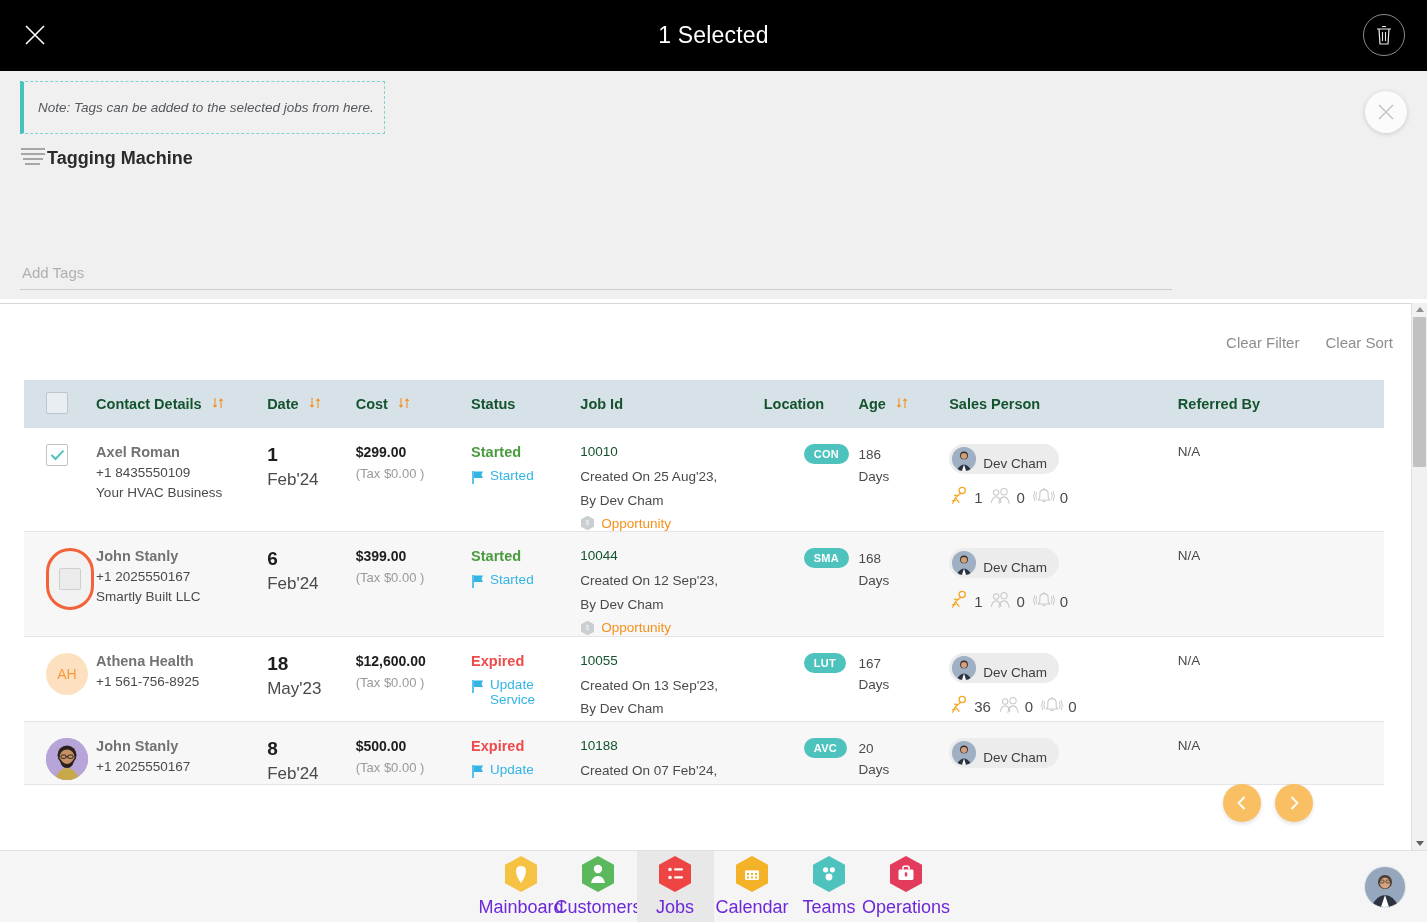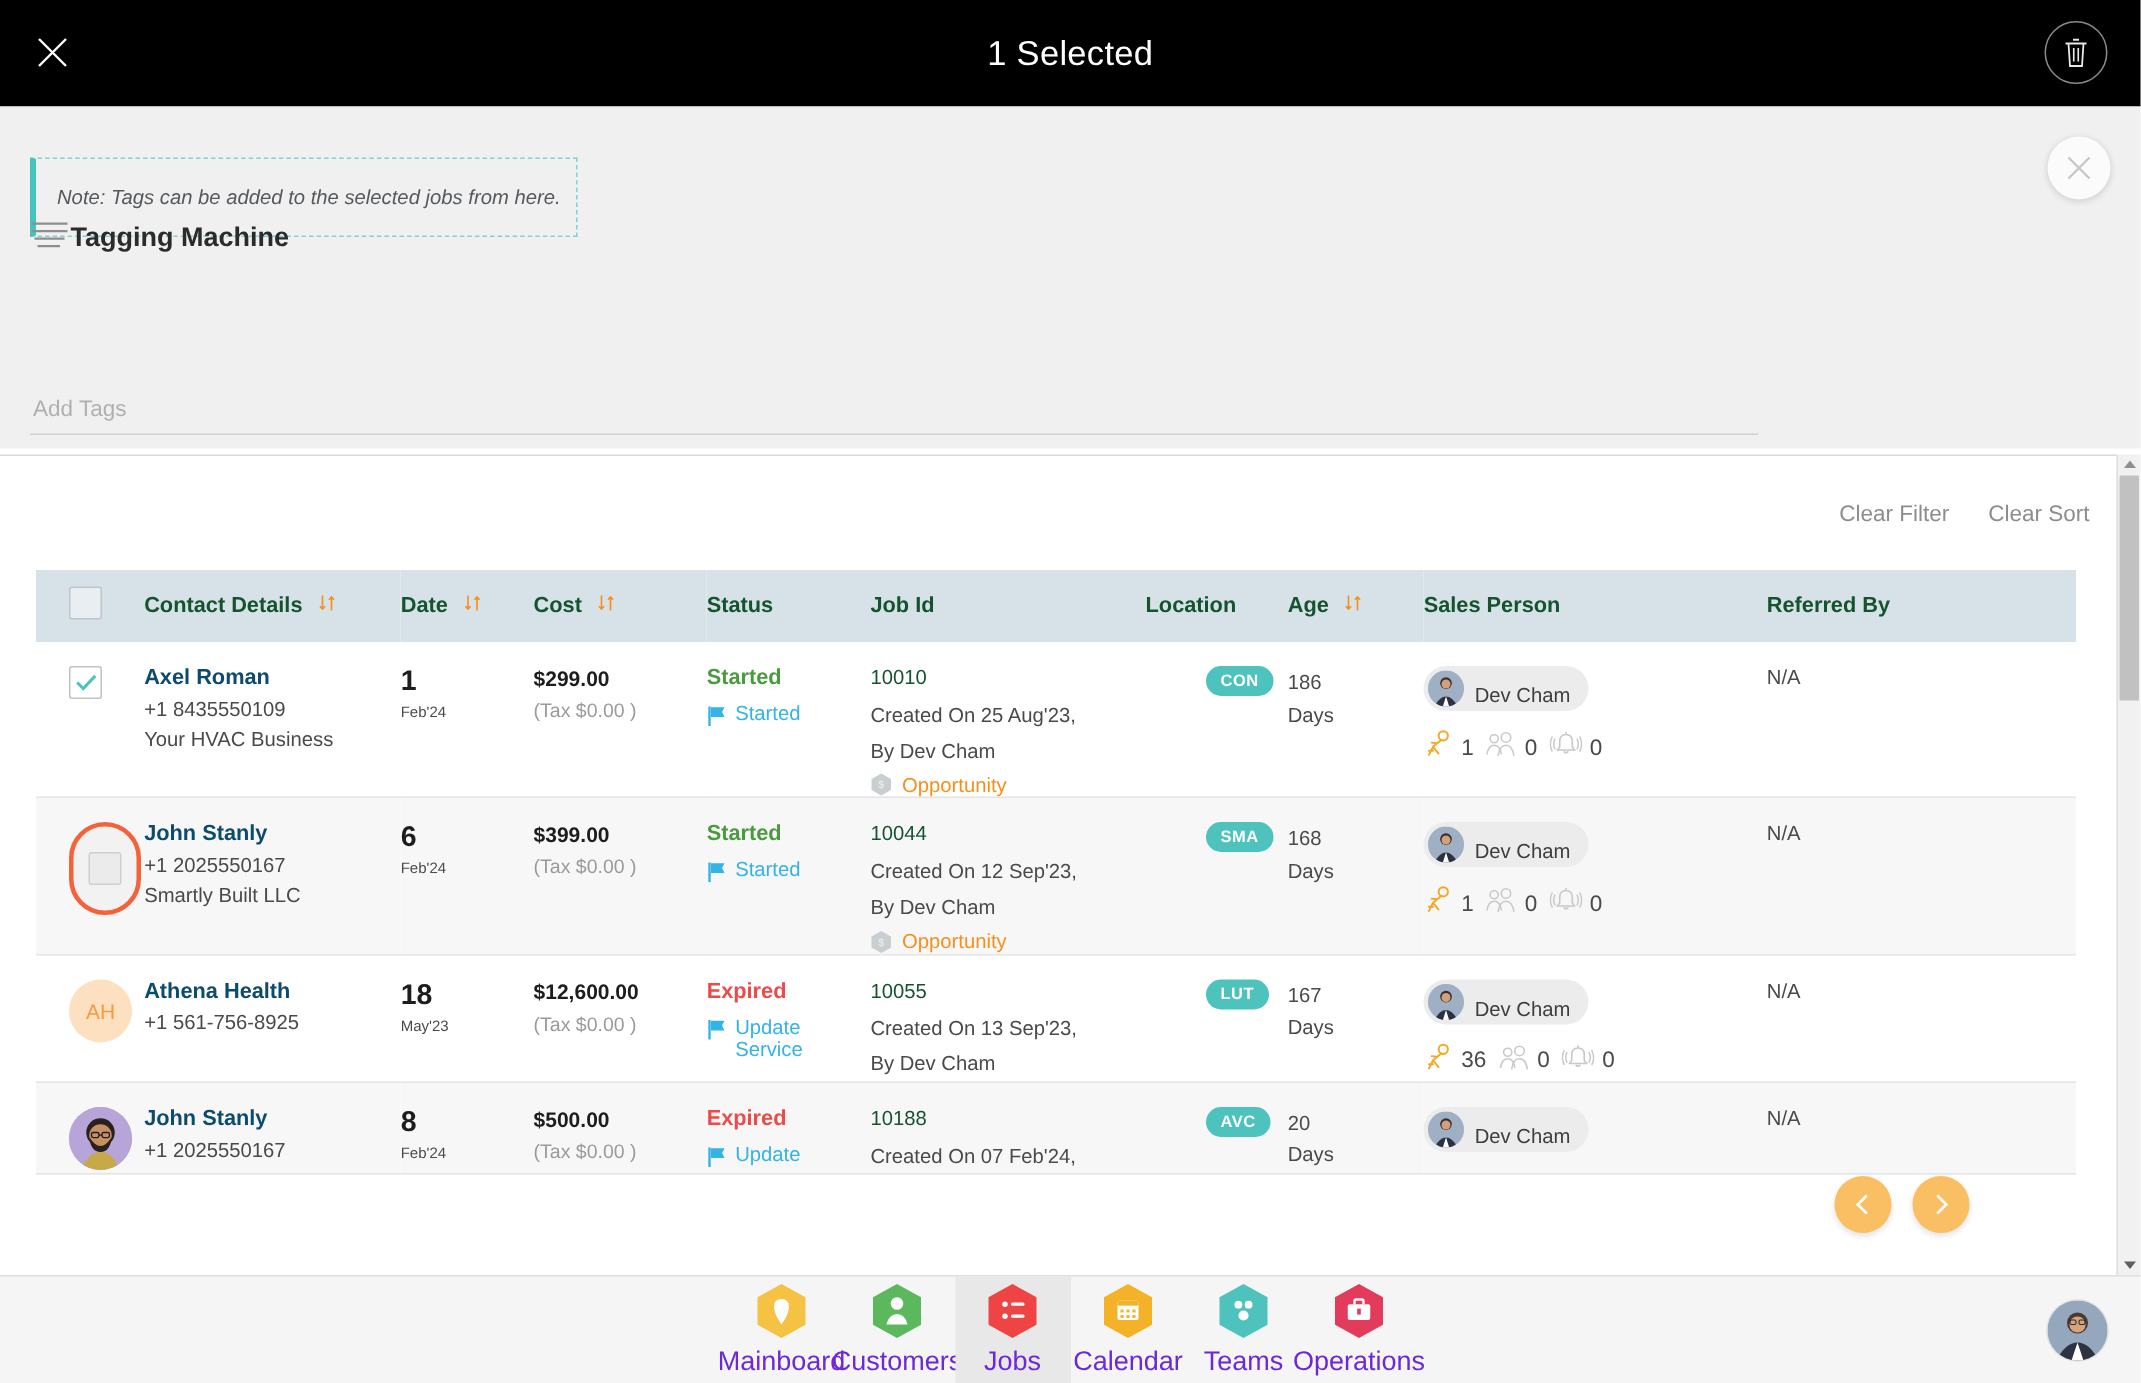--- a/index.html
+++ b/index.html
@@ -41,21 +41,21 @@
     cursor: pointer;
   }
 
   
   .tagpanel {
     position: absolute; top: 71px; left: 0;
     width: 1427px; height: 228px;
     background: #f0f0f0;
   }
   .note-box {
-    position: absolute; left: 20px; top: 34px;
+    position: absolute; left: 20px; top: 10px;
     width: 365px; height: 53px;
     border: 1px dashed #7fd3d0;
     border-left: 4px solid #45c3bf;
     background: #f0f0f0;
     display: flex; align-items: center;
     padding-left: 14px;
   }
   .note-text {
     font-style: italic;
     font-size: 13.5px;
@@ -184,26 +184,26 @@
 
   
   .avatar {
     width: 42px; height: 42px; border-radius: 50%;
     display: flex; align-items: center; justify-content: center;
     font-size: 14px; color: #f49b3e; background: #fde0c0;
     overflow: hidden;
   }
   .avatar.photo { background: #b7a5d9; }
 
-  .cname { color: #0c4a6e; font-weight: bold; font-size: 14.5px; display:block; }
+  .cname { color: #737373; font-weight: bold; font-size: 14.5px; display:block; }
   .cphone { color: #4a4a4a; font-size: 13.5px; display:block; margin-top: 5px; }
   .ccomp { color: #4a4a4a; font-size: 13.5px; display:block; margin-top: 5px; }
 
   .dday { font-size: 19px; font-weight: bold; color: #1d1d1d; display:block; }
-  .dmon { font-size: 10px; color: #4a4a4a; display:block; margin-top: 4px; }
+  .dmon { font-size: 17px; color: #4a4a4a; display:block; margin-top: 4px; }
 
   .cost { font-size: 14px; font-weight: bold; color: #1d1d1d; display:block; }
   .tax { font-size: 13px; color: #9a9a9a; display:block; margin-top: 6px; }
 
   .st-started { color: #4a9b3f; font-weight: bold; font-size: 14.5px; display:block; }
   .st-expired { color: #ef4a4a; font-weight: bold; font-size: 14.5px; display:block; }
   .st-action {
     display: flex; align-items: flex-start; gap: 5px;
     margin-top: 8px; color: #33b4e5; font-size: 13.5px;
     cursor: pointer; max-width: 82px;

